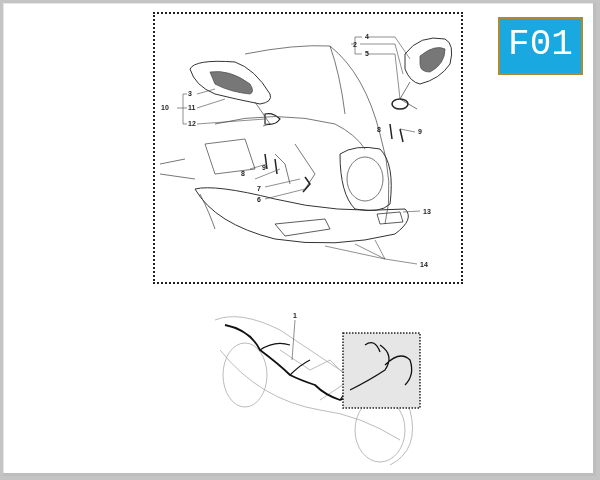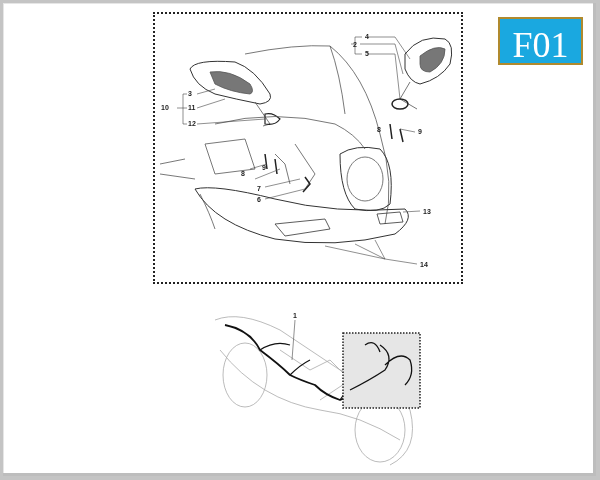--- a/index.html
+++ b/index.html
@@ -4,23 +4,23 @@
   <style>
     * { box-sizing: border-box; margin: 0; padding: 0; }
     html, body { width: 600px; height: 480px; background: #c4c4c4; overflow: hidden; }
     .frame {
       position: absolute; left: 3px; top: 3px; width: 593px; height: 473px;
       background: #ffffff;
       border-right: 3px solid #bdbdbd; border-bottom: 3px solid #bdbdbd;
       box-shadow: inset 1px 1px 0 #e6e6e6;
     }
     .badge {
-      position: absolute; left: 498px; top: 17px; width: 85px; height: 48px;
+      position: absolute; left: 498px; top: 17px; width: 85px; height: 58px;
       background: #1aa8e0; border: 2px solid #b08a2e;
-      color: #ffffff; font-family: Liberation Serif, serif;
+      color: #ffffff; font-family: Liberation Mono, monospace;
       font-size: 36px; line-height: 52px; text-align: center; letter-spacing: 0px;
     }
     .detail-box {
       position: absolute; left: 153px; top: 12px; width: 310px; height: 272px;
       border: 2px dotted #222;
     }
     .overview-box {
       position: absolute; left: 200px; top: 290px; width: 230px; height: 180px;
     }
     svg { position: absolute; left: 0; top: 0; }

